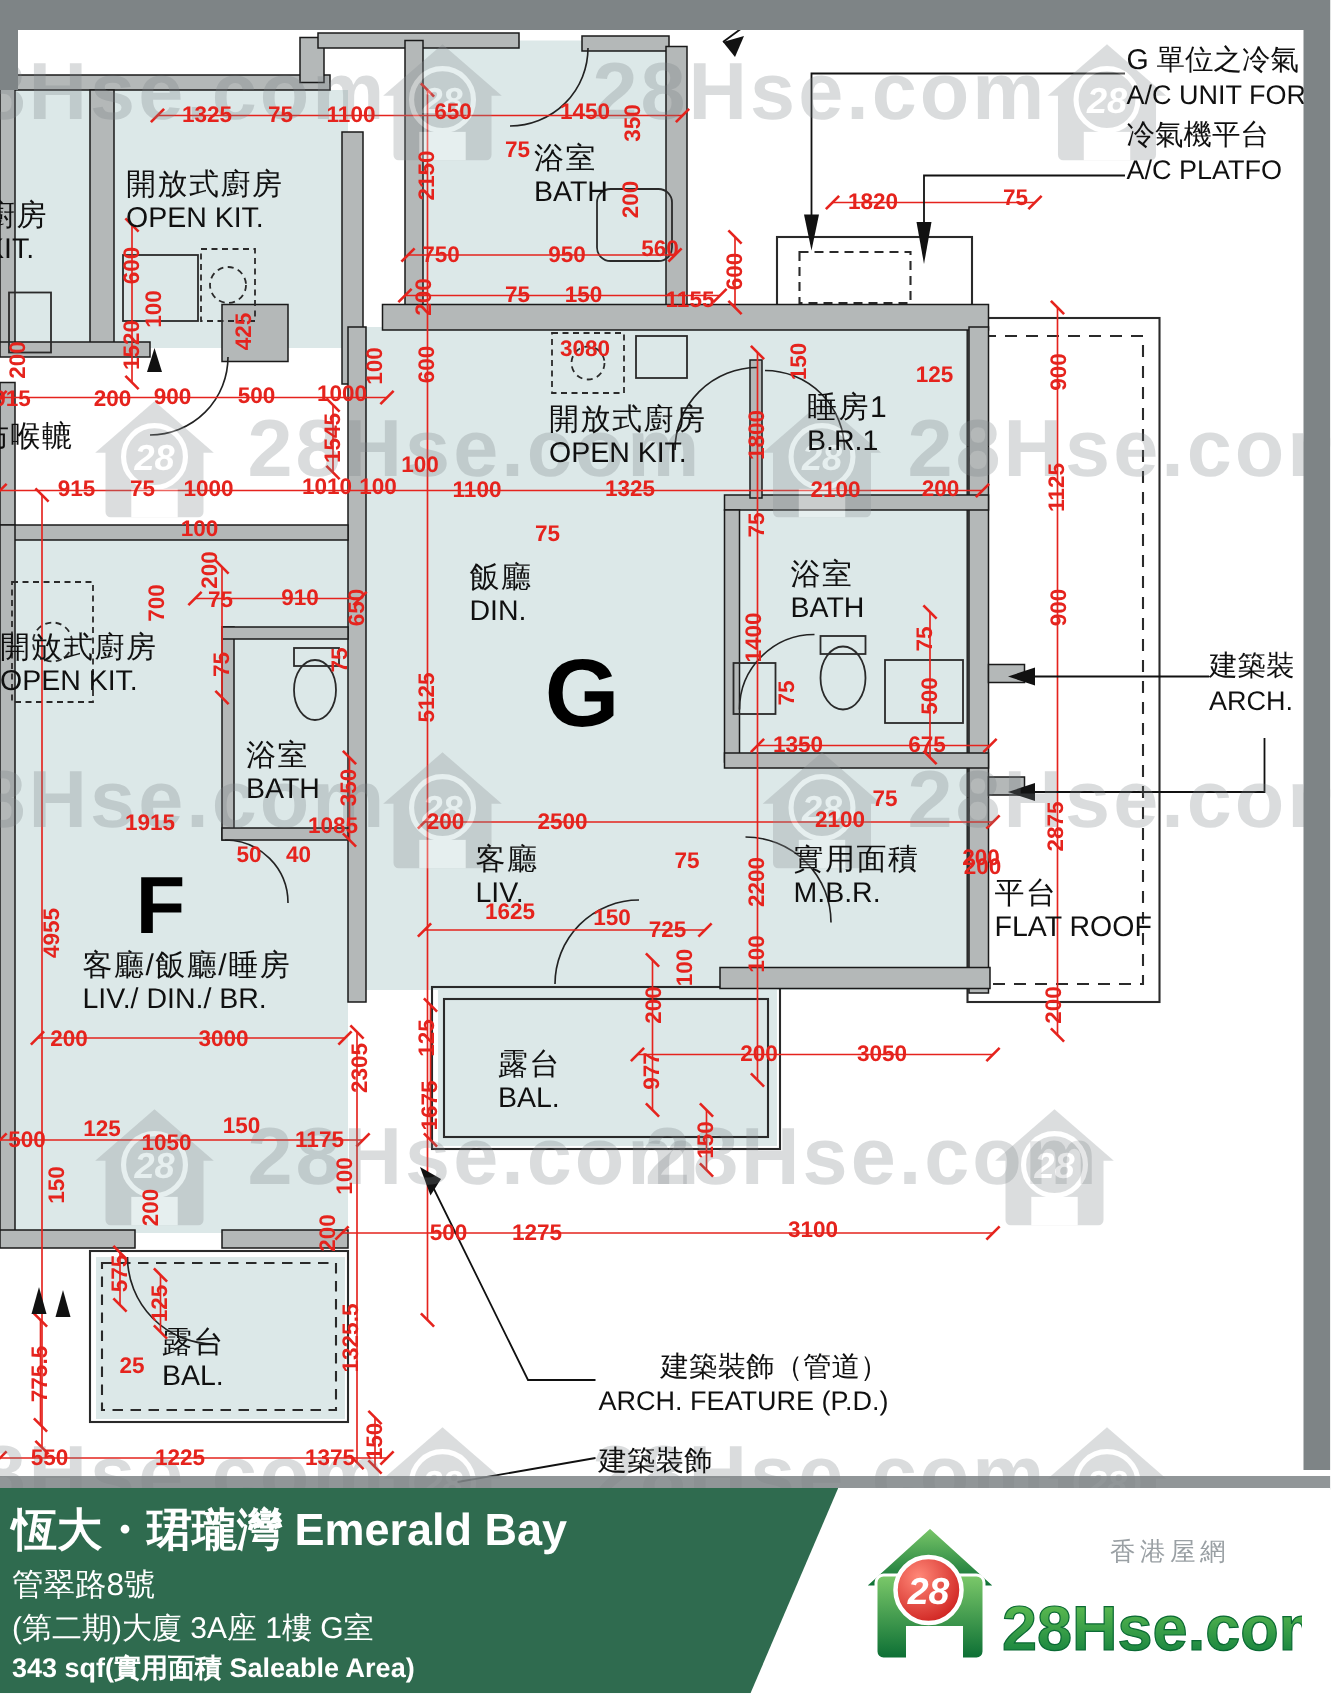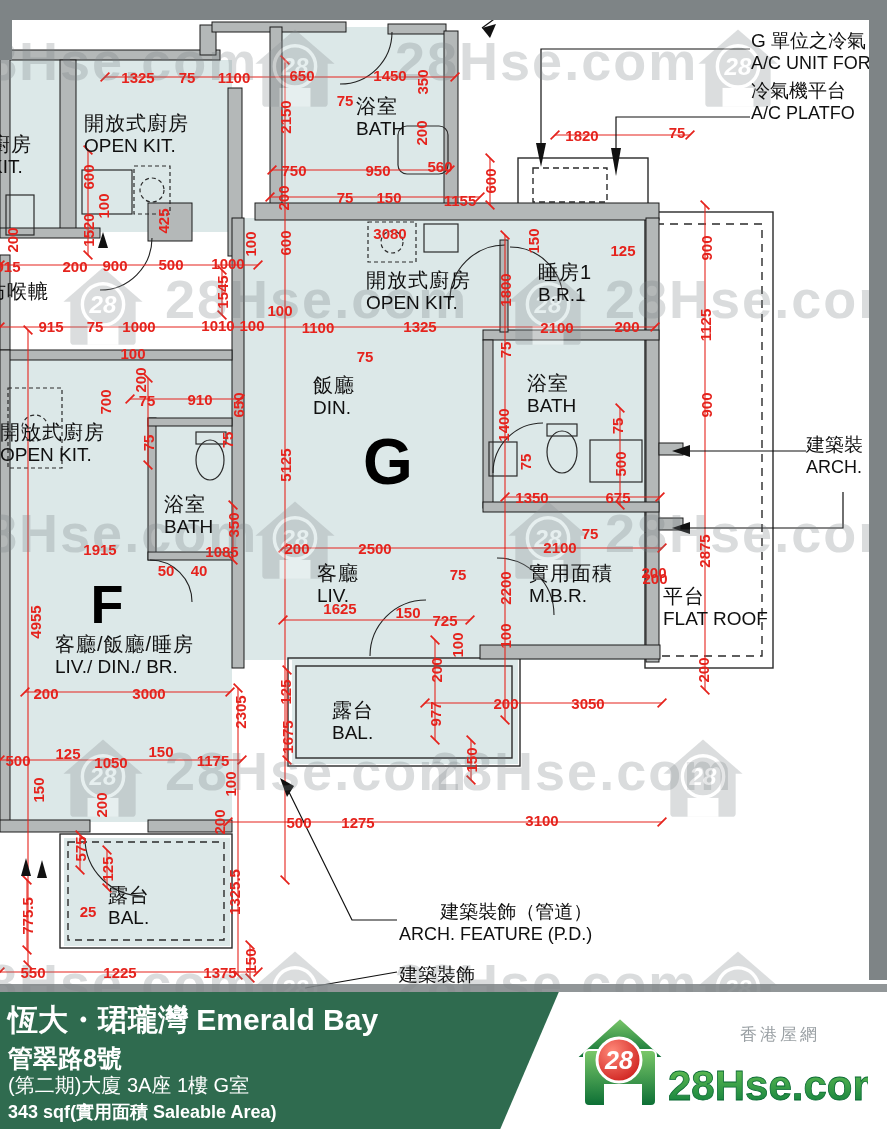--- a/index.html
+++ b/index.html
@@ -21,21 +21,21 @@
   .anno .en{font-size:18px;}
   .wm-text{position:absolute;color:#787f83;opacity:.27;font-size:54px;font-weight:bold;
            white-space:nowrap;letter-spacing:2px;}
   .wm-logo{position:absolute;opacity:.3;}
   
   #footer{position:absolute;left:0;top:992px;width:887px;height:137px;background:#fff;}
   #footer .green{position:absolute;left:0;top:0;width:887px;height:137px;background:#2f6b4f;
                  clip-path:polygon(0 0,63% 0,56.4% 100%,0 100%);}
   #footer .ft{position:absolute;color:#fff;left:8px;white-space:nowrap;}
   .ft.title{top:8px;font-size:30px;font-weight:bold;}
-  .ft.addr{top:50px;font-size:25px;font-weight:bold;}
+  .ft.addr{top:50px;font-size:21px;font-weight:normal;}
   .ft.unit{top:80px;font-size:20px;}
   .ft.area{top:108px;font-size:18px;font-weight:bold;}
   #brand{position:absolute;left:568px;top:26px;width:300px;height:105px;}
 </style>
 </head>
 <body>
 
 <div id="stage">
   <div id="plan">
     <svg width="887" height="992" viewBox="0 0 887 992">

